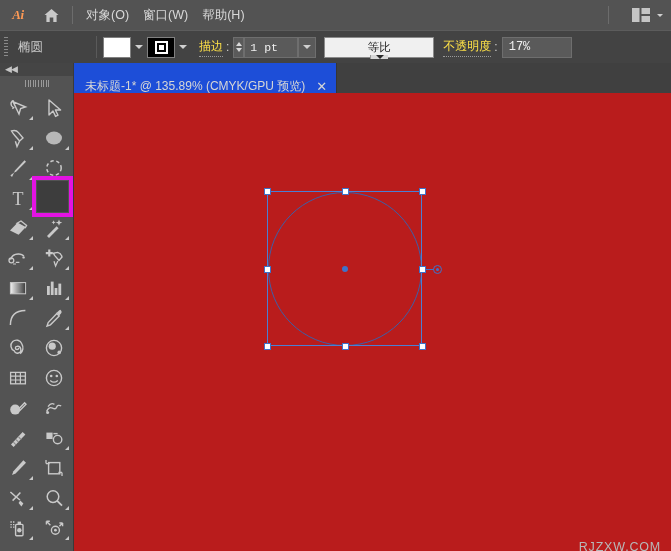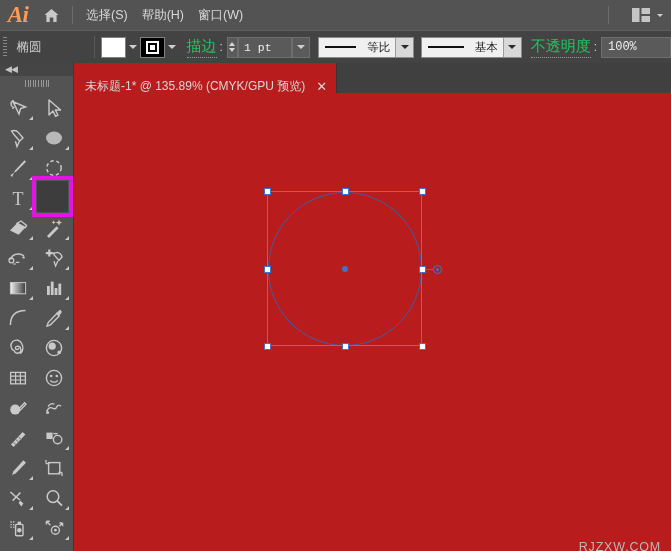--- a/index.html
+++ b/index.html
@@ -25,21 +25,21 @@
     left: 0; top: 0;
     width: 671px; height: 30px;
     background: #535353;
     display: flex;
     align-items: center;
   }
   #ai-logo {
     width: 36px; height: 30px;
     display: flex; align-items: center; justify-content: center;
     color: #ff9a55;
-    font-size: 23px;
+    font-size: 13px;
     font-weight: bold;
     font-style: italic;
     letter-spacing: -0.5px;
     font-family: "Liberation Serif", serif;
   }
   #home-btn {
     width: 30px; height: 30px;
     display: flex; align-items: center; justify-content: center;
   }
   .mb-sep {
@@ -138,22 +138,22 @@
     border-left: 4px solid transparent;
     border-right: 4px solid transparent;
     border-top: 4px solid #d0d0d0;
   }
   .caret.sm {
     border-left-width: 3.5px;
     border-right-width: 3.5px;
     border-top-width: 3.5px;
   }
   .cb-label {
-    font-size: 15px;
-    color: #22c55e;
+    font-size: 12px;
+    color: #fde047;
     white-space: nowrap;
     border-bottom: 1px dotted #9a9a9a;
     padding-bottom: 1px;
     margin-right: 2px;
   }
   .cb-colon { font-size: 12px; color: #d0d0d0; margin: 0 4px 0 1px;}
   .stepper {
     width: 11px; height: 21px;
     background: #5a5a5a;
     border: 1px solid #6e6e6e;
@@ -239,21 +239,21 @@
   #tabbar {
     position: absolute;
     left: 73px; top: 63px;
     width: 598px; height: 30px;
     background: #404040;
   }
   #doc-tab {
     position: absolute;
     left: 0; top: 0;
     height: 30px;
-    background: #b91c1c;
+    background: #1d4ed8;
     border-right: 1px solid #353535;
     display: flex;
     align-items: center;
     padding: 16px 9px 0 12px;
     box-sizing: border-box;
   }
   #doc-tab-label {
     font-size: 12px;
     color: #d6d6d6;
     white-space: nowrap;
@@ -428,23 +428,23 @@
 
     <div id="home-btn">
       <svg width="17" height="17" viewBox="0 0 17 17">
         <path d="M8.5 2 L15.5 8 L13.6 8 L13.6 15 L10.3 15 L10.3 10.4 L6.7 10.4 L6.7 15 L3.4 15 L3.4 8 L1.5 8 Z" fill="#c9c9c9"></path>
       </svg>
     </div>
 
     <div class="mb-sep"></div>
 
     <div id="menu-items">
-      <div class="menu-item">选择(S)</div>
+      <div class="menu-item">对象(O)</div>
+      <div class="menu-item">窗口(W)</div>
       <div class="menu-item">帮助(H)</div>
-      <div class="menu-item">窗口(W)</div>
     </div>
 
     <div id="ws-sep"></div>
     <div id="ws-switcher">
       <svg width="18" height="14" viewBox="0 0 18 14">
         <rect x="0" y="0" width="7.5" height="14" fill="#c5c5c5"></rect>
         <rect x="9.5" y="0" width="8.5" height="6" fill="#c5c5c5"></rect>
         <rect x="9.5" y="8" width="8.5" height="6" fill="#c5c5c5"></rect>
       </svg>
       <span class="caret sm"></span>
@@ -481,44 +481,35 @@
       <div class="stepper">
         <span class="st-up"></span>
           <span class="st-dn"></span>
       </div>
       <div class="num-field" style="width:54px;">1 pt</div>
       <div class="dd-arrow" style="background:#5a5a5a;border:1px solid #6e6e6e;box-sizing:border-box;width:18px;">
           <span class="caret"></span>
         </div>
     </div>
 
-    <div class="style-combo" style="width:110px;margin-left:8px;">
+    <div class="style-combo" style="width:110px;margin-left:8px;flex-direction:column;">
       <span class="line-prev">
           <span class="bar"></span>
         </span>
       <span class="sc-text">等比</span>
       <span class="sc-arrow">
           <span class="caret-dark"></span>
         </span>
     </div>
 
-    <div class="style-combo" style="width:115px;margin-left:7px;">
-      <span class="line-prev">
-          <span class="bar"></span>
-        </span>
-      <span class="sc-text">基本</span>
-      <span class="sc-arrow">
-          <span class="caret-dark"></span>
-        </span>
-    </div>
 
     <div style="display:flex;align-items:center;margin-left:9px;">
       <span class="cb-label">不透明度</span>
       <span class="cb-colon">:</span>
-      <div class="opacity-field">100%</div>
+      <div class="opacity-field">17%</div>
     </div>
   </div>
 
   <div id="tabbar">
     <div id="doc-tab">
       <span id="doc-tab-label">未标题-1* @ 135.89% (CMYK/GPU 预览)</span>
       <span id="doc-tab-close">✕</span>
     </div>
   </div>
 

